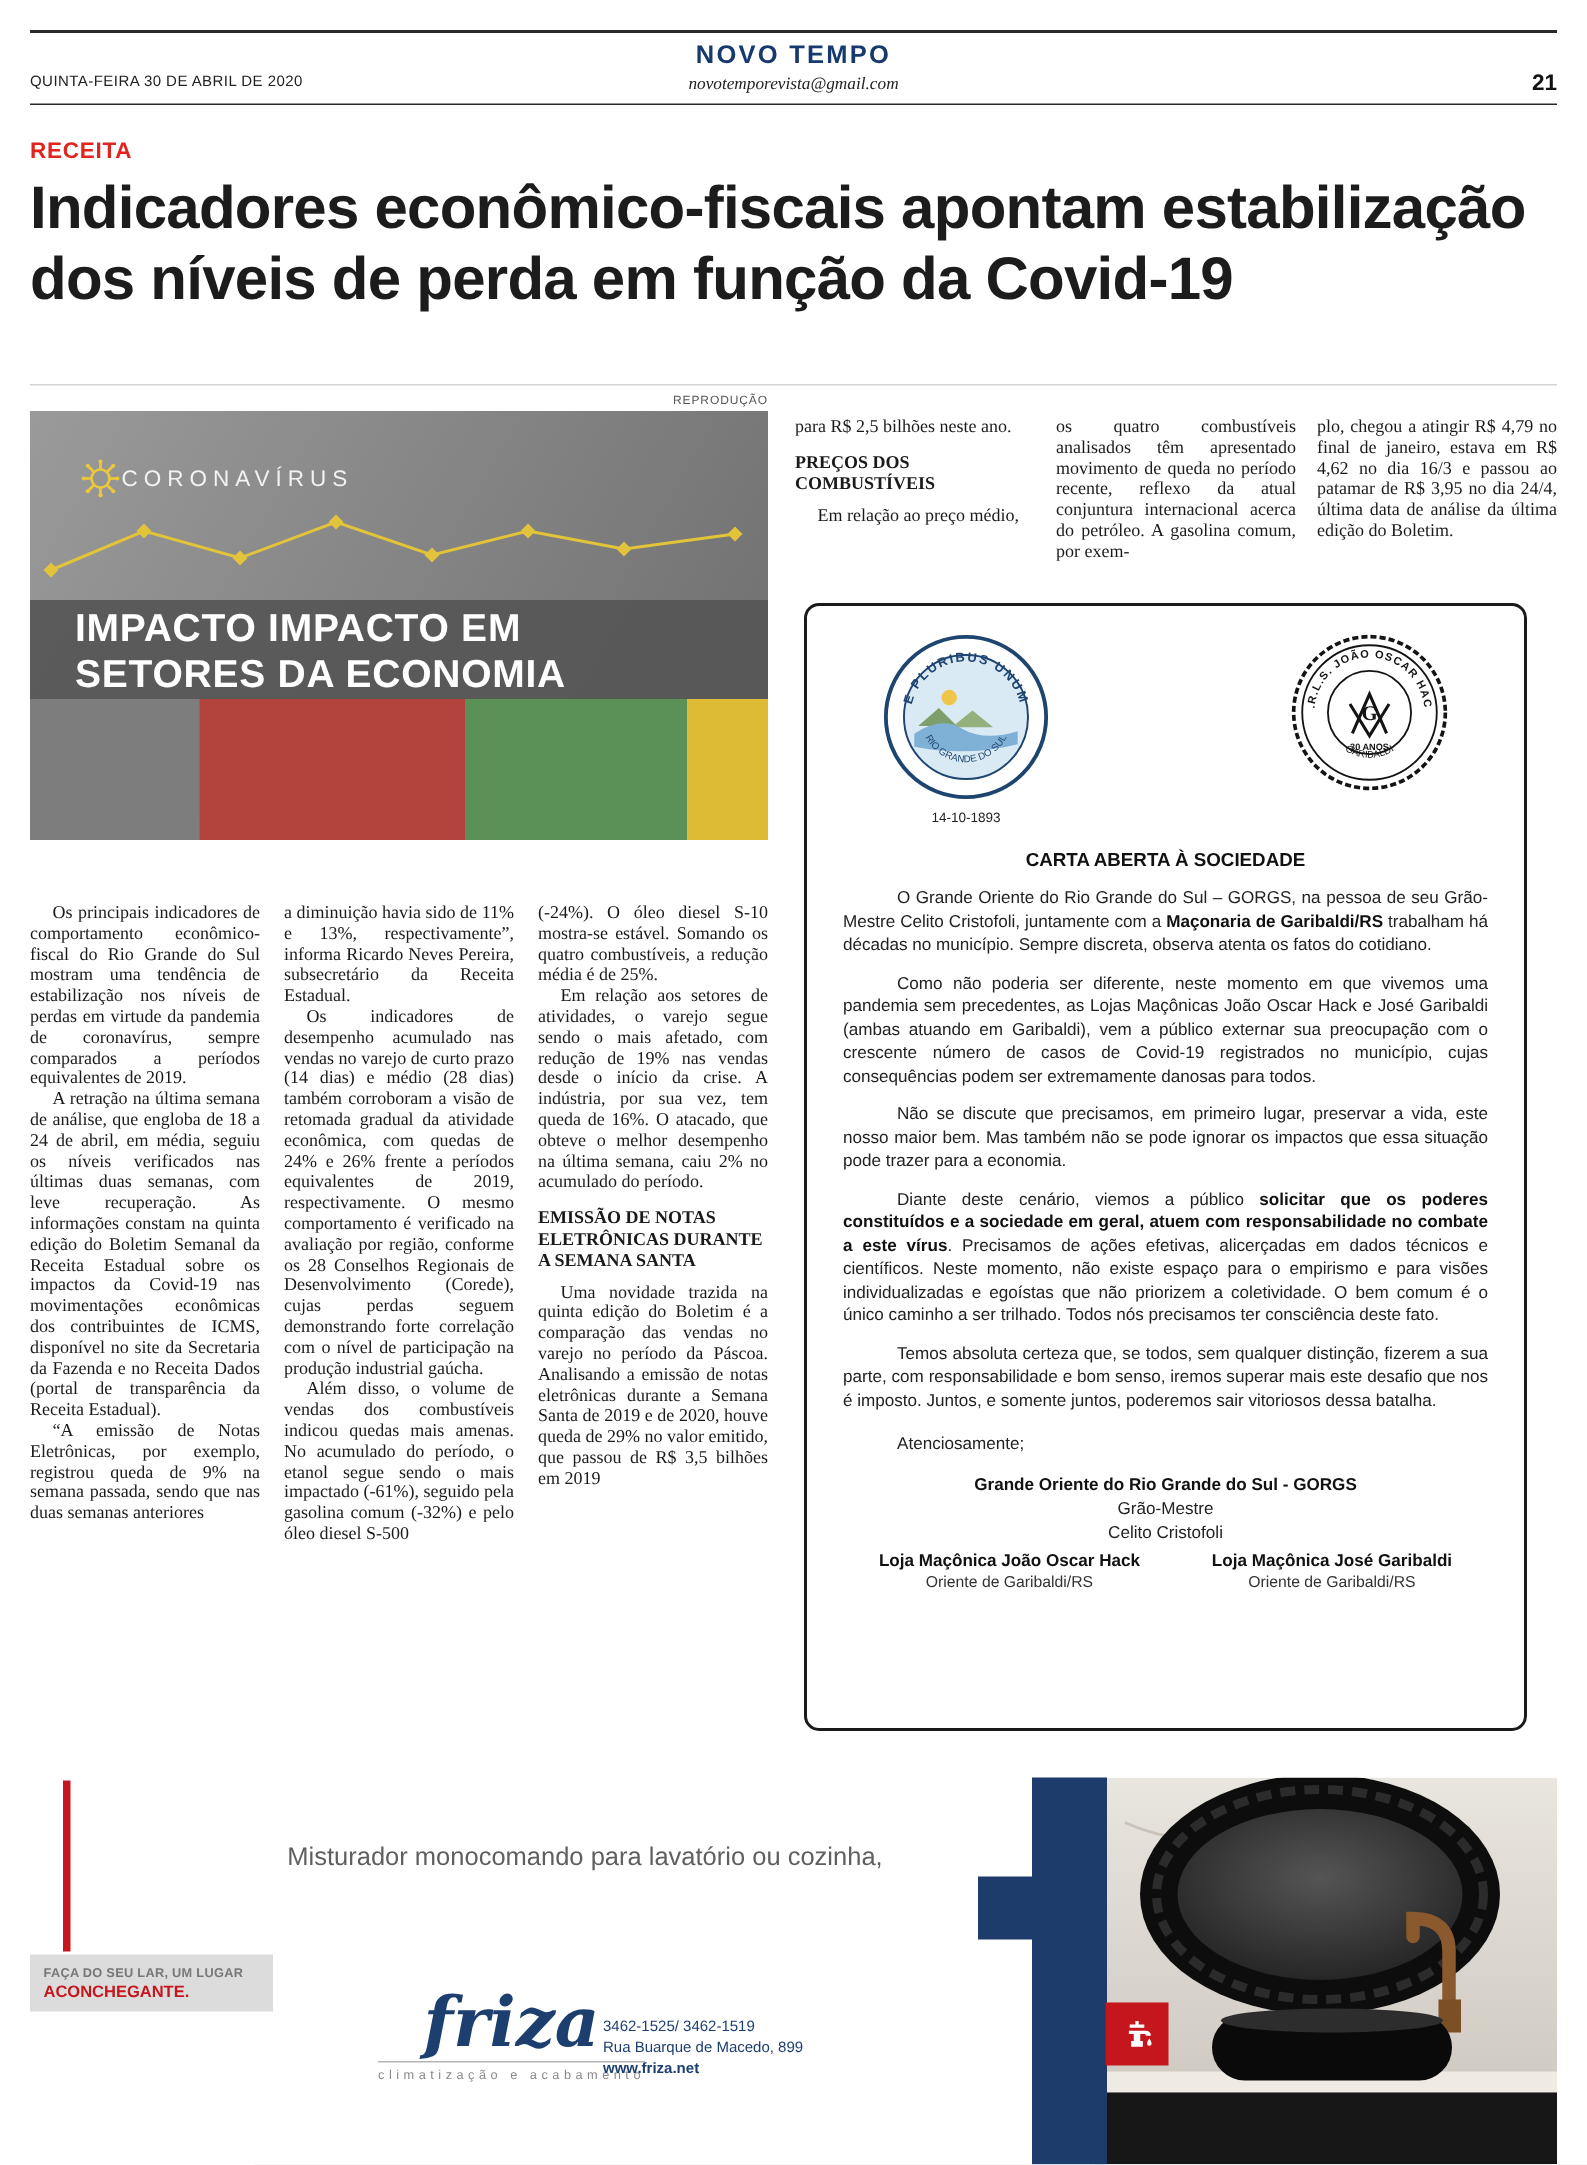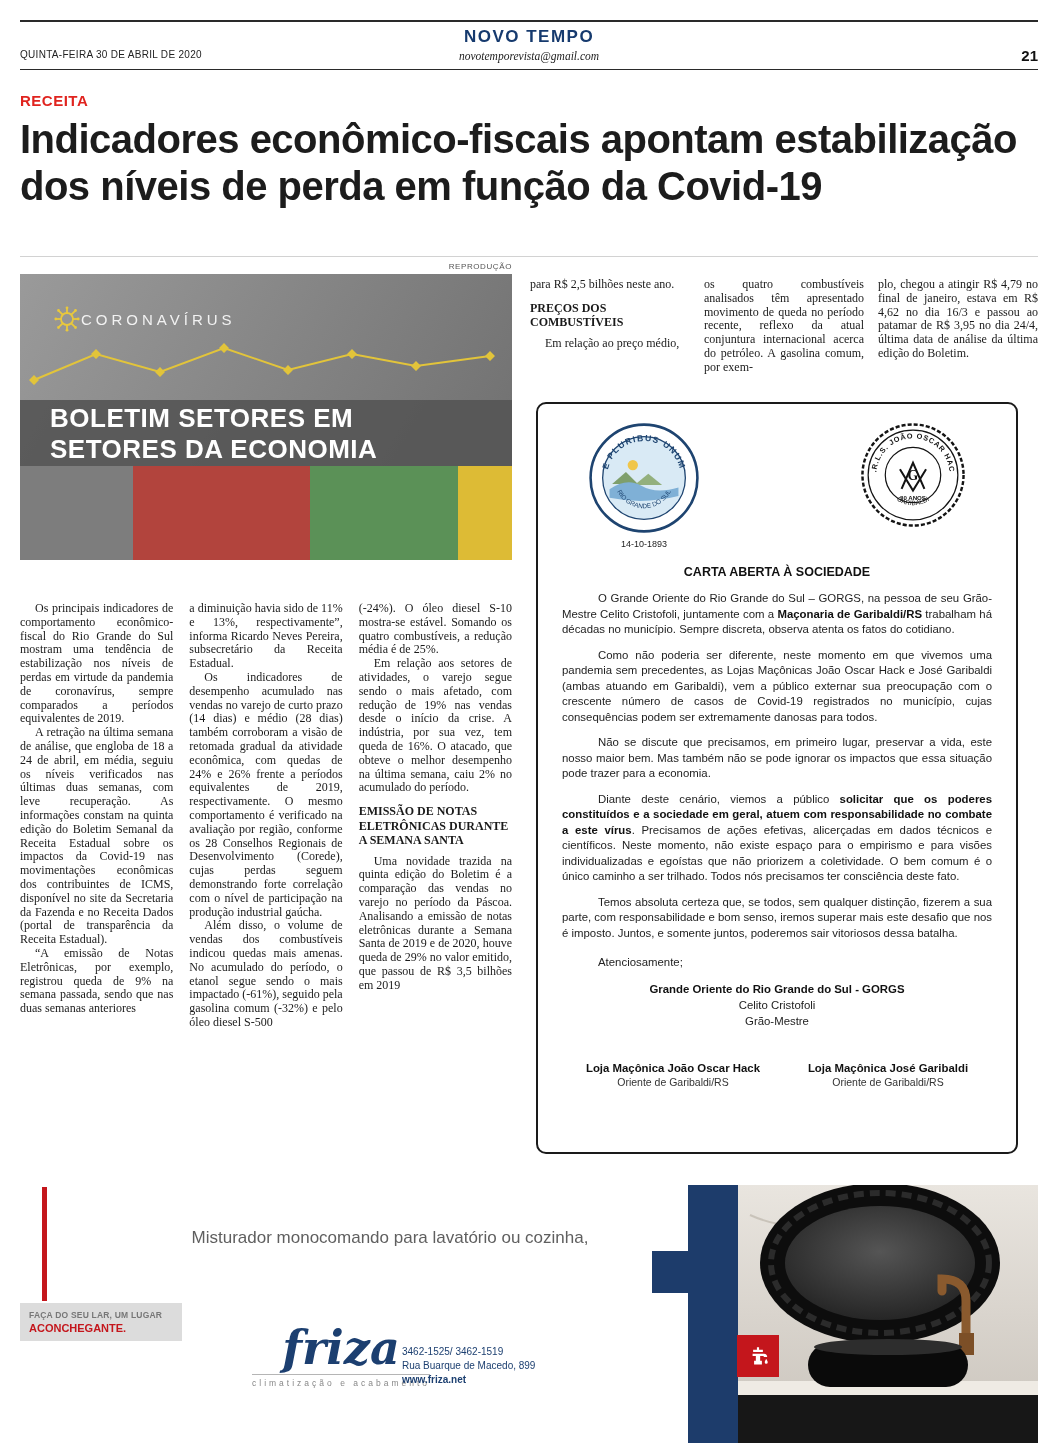--- a/index.html
+++ b/index.html
@@ -43,21 +43,21 @@
   .letterbox{position:absolute;left:536px;top:402px;width:482px;height:752px;border:2px solid #1a1a1a;border-radius:10px;padding:14px 24px;font-family:"Liberation Sans",sans-serif;overflow:hidden;background:#fff}
   .seal-row{display:flex;justify-content:space-between;padding:4px 26px 0;align-items:flex-start}
   .seal-wrap{text-align:center}
   .seal-date{font-size:9px;color:#222;margin-top:1px}
   .letter-title{text-align:center;font-size:12.5px;font-weight:bold;margin:16px 0 12px;color:#111}
   .lp{font-size:11.4px;line-height:15.5px;text-align:justify;text-indent:36px;margin-bottom:10px;color:#222}
   .lp b{font-weight:bold;color:#111}
   .closing{margin-top:14px}
   .sig{text-align:center;font-size:11.4px;line-height:16px;color:#222}
   .sig-name{font-weight:bold;color:#111}
-  .lodges{display:flex;justify-content:space-around;margin-top:33px;text-align:center}
+  .lodges{display:flex;justify-content:space-around;margin-top:5px;text-align:center}
   .lodge-name{font-weight:bold;font-size:11.4px;color:#111}
   .lodge-sub{font-size:10.5px;margin-top:2px;color:#333}
 
   
   .ad{position:absolute;left:0;top:1185px;width:1058px;height:258px;font-family:"Liberation Sans",sans-serif;background:#fff}
   .ad-redline{position:absolute;left:42px;top:2px;width:5px;height:114px;background:#c4161c}
   .ad-graybox{position:absolute;left:20px;top:118px;width:162px;background:#dcdcdc;padding:7px 9px}
   .ad-tag1{font-size:8.5px;color:#777;font-weight:bold;letter-spacing:.2px}
   .ad-tag2{font-size:11px;color:#c4161c;font-weight:bold;margin-top:2px}
   .ad-copy{position:absolute;left:150px;top:40px;width:480px;text-align:center;font-size:17px;color:#5f5f5f;line-height:26px}
@@ -114,21 +114,21 @@
             <circle cx="21.5" cy="4.5" r="1.4"></circle>
         </g>
       </svg>
       <span>CORONAVÍRUS</span>
     </div>
     <svg class="fi-chart" viewBox="0 0 492 66">
       <polyline points="14,48 76,22 140,40 204,16 268,38 332,22 396,34 470,24" fill="none" stroke="#e2c43a" stroke-width="2"></polyline>
       <path fill="#e2c43a" d="M14,43 L19,48 L14,53 L9,48 Z M76,17 L81,22 L76,27 L71,22 Z M140,35 L145,40 L140,45 L135,40 Z M204,11 L209,16 L204,21 L199,16 Z M268,33 L273,38 L268,43 L263,38 Z M332,17 L337,22 L332,27 L327,22 Z M396,29 L401,34 L396,39 L391,34 Z M470,19 L475,24 L470,29 L465,24 Z"></path>
     </svg>
     <div class="fi-band">
-      <div>BOLETIM SETORES EM</div>
+      <div>IMPACTO IMPACTO EM</div>
       <div>SETORES DA ECONOMIA</div>
     </div>
     <div class="fi-colors">
       <div class="cb-gray"></div>
       <div class="cb-red"></div>
       <div class="cb-green"></div>
       <div class="cb-yellow"></div>
     </div>
   </div>
 
@@ -215,22 +215,22 @@
 
     <p class="lp"><span>O Grande Oriente do Rio Grande do Sul – GORGS, na pessoa de seu Grão-Mestre Celito Cristofoli, juntamente com a </span><b>Maçonaria de Garibaldi/RS</b><span> trabalham há décadas no município. Sempre discreta, observa atenta os fatos do cotidiano.</span></p>
     <p class="lp">Como não poderia ser diferente, neste momento em que vivemos uma pandemia sem precedentes, as Lojas Maçônicas João Oscar Hack e José Garibaldi (ambas atuando em Garibaldi), vem a público externar sua preocupação com o crescente número de casos de Covid-19 registrados no município, cujas consequências podem ser extremamente danosas para todos.</p>
     <p class="lp">Não se discute que precisamos, em primeiro lugar, preservar a vida, este nosso maior bem. Mas também não se pode ignorar os impactos que essa situação pode trazer para a economia.</p>
     <p class="lp"><span>Diante deste cenário, viemos a público </span><b>solicitar que os poderes constituídos e a sociedade em geral, atuem com responsabilidade no combate a este vírus</b><span>. Precisamos de ações efetivas, alicerçadas em dados técnicos e científicos. Neste momento, não existe espaço para o empirismo e para visões individualizadas e egoístas que não priorizem a coletividade. O bem comum é o único caminho a ser trilhado. Todos nós precisamos ter consciência deste fato.</span></p>
     <p class="lp">Temos absoluta certeza que, se todos, sem qualquer distinção, fizerem a sua parte, com responsabilidade e bom senso, iremos superar mais este desafio que nos é imposto. Juntos, e somente juntos, poderemos sair vitoriosos dessa batalha.</p>
     <p class="lp closing">Atenciosamente;</p>
 
     <div class="sig">
       <div class="sig-name">Grande Oriente do Rio Grande do Sul - GORGS</div>
+      <div>Grão-Mestre</div>
       <div>Celito Cristofoli</div>
-      <div>Grão-Mestre</div>
     </div>
 
     <div class="lodges">
       <div class="lodge">
         <div class="lodge-name">Loja Maçônica João Oscar Hack</div>
         <div class="lodge-sub">Oriente de Garibaldi/RS</div>
       </div>
       <div class="lodge">
         <div class="lodge-name">Loja Maçônica José Garibaldi</div>
         <div class="lodge-sub">Oriente de Garibaldi/RS</div>

